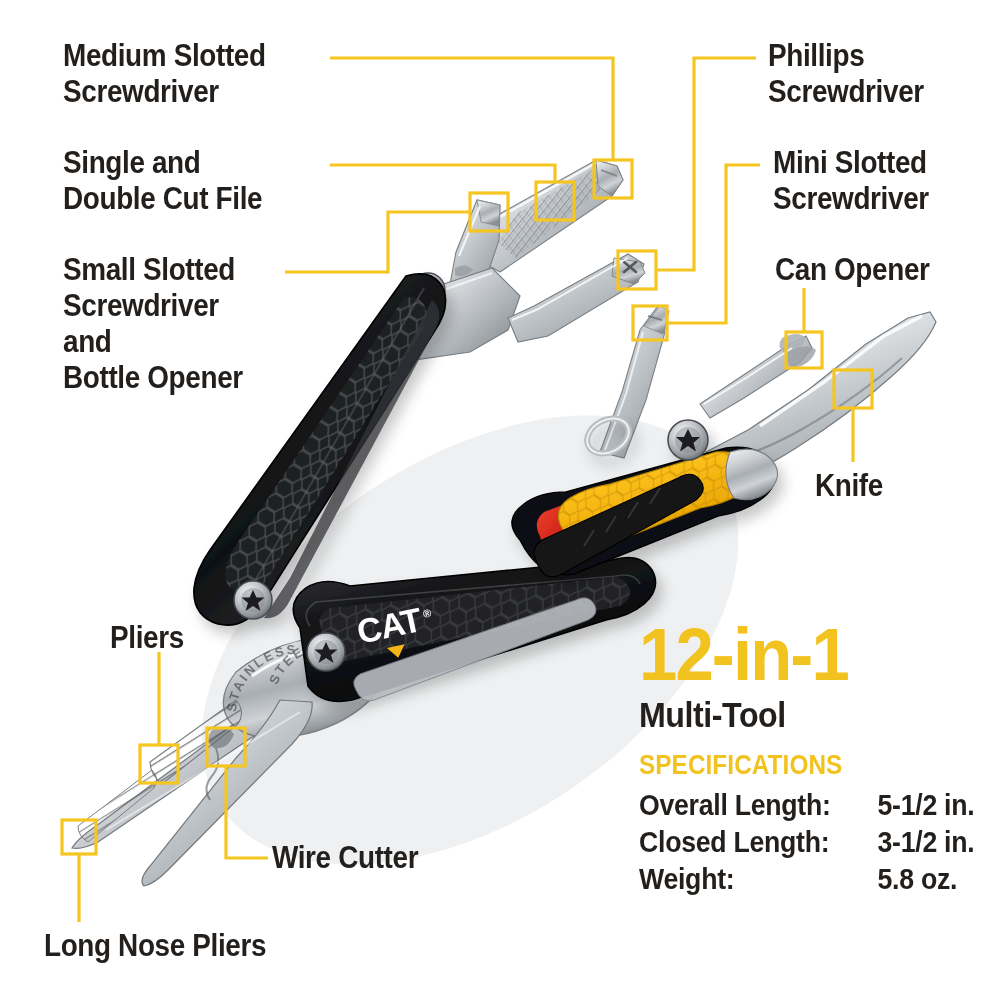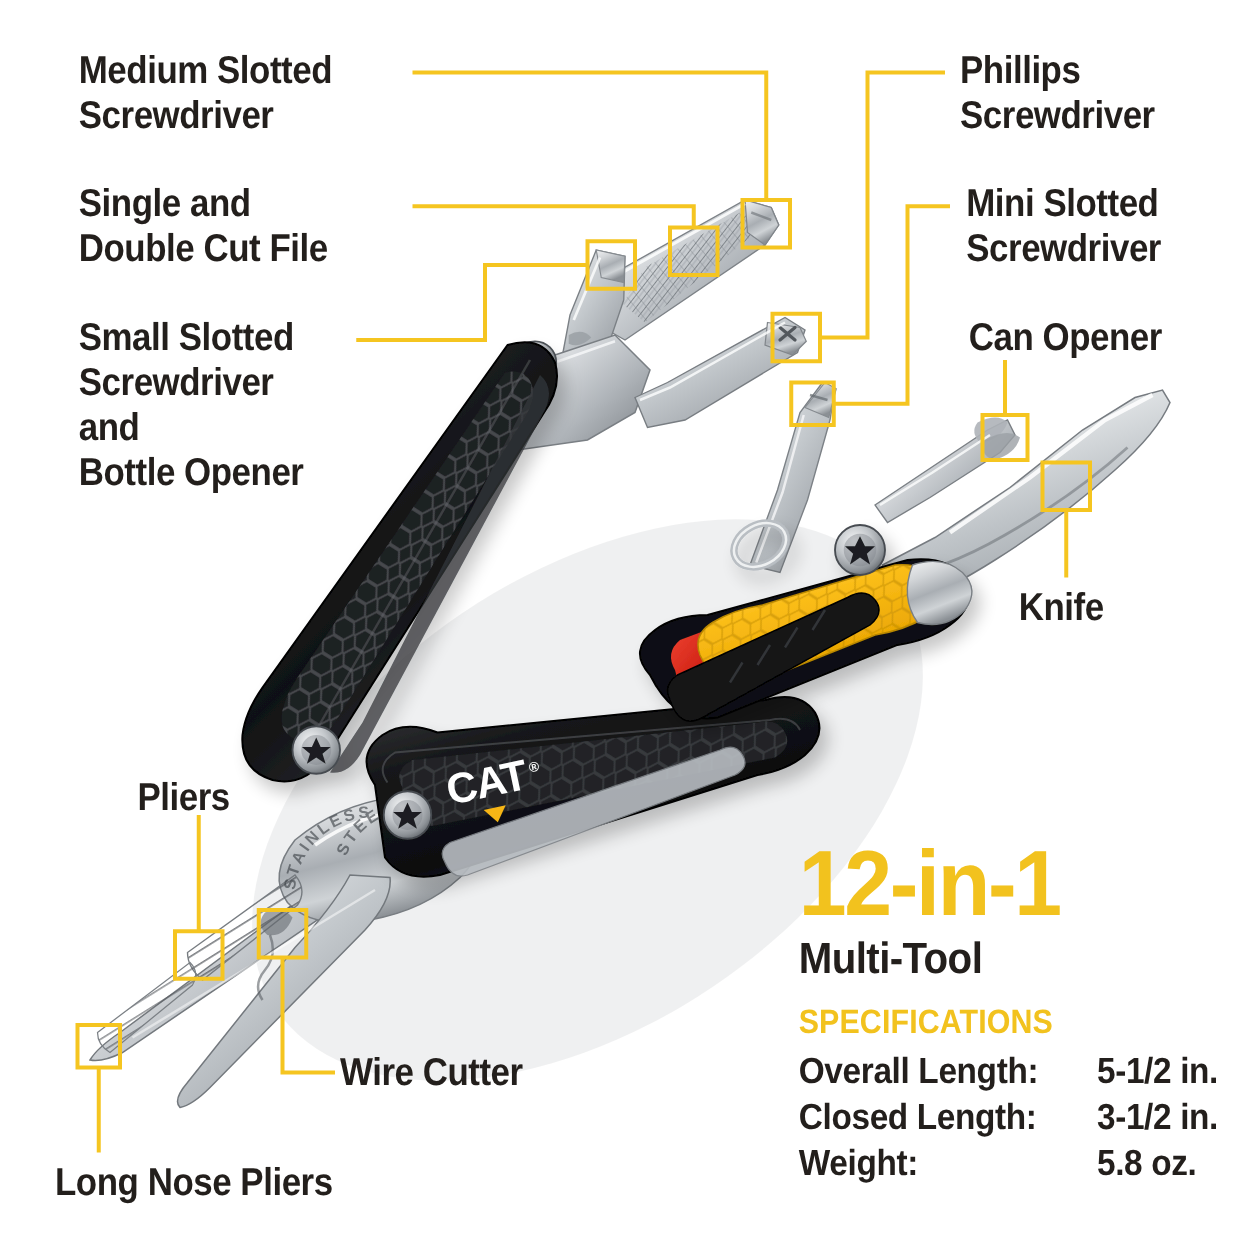--- a/index.html
+++ b/index.html
@@ -41,21 +41,21 @@
     left: 0; top: 0;
     width: 1000px;
     height: 1000px;
     pointer-events: none;
   }
 
   
   .spec-panel {
     position: absolute;
     left: 639px;
-    top: 671px;
+    top: 619px;
     width: 350px;
   }
   .spec-headline {
     font-family: "Liberation Sans", sans-serif;
     font-weight: bold;
     font-size: 74px;
     line-height: 72px;
     color: #f2c21e;
     letter-spacing: -2px;
     transform: scaleX(0.93);

